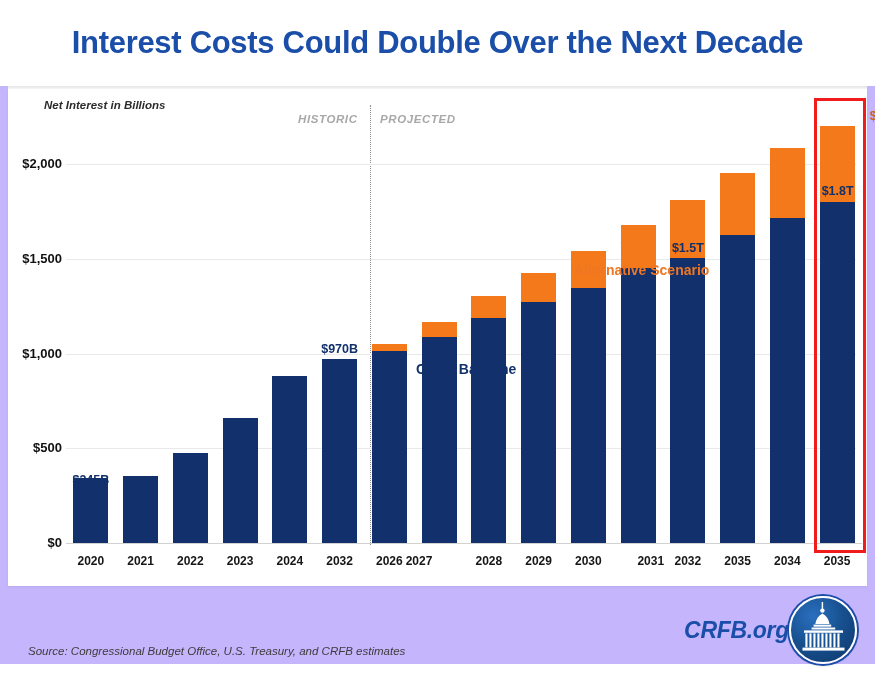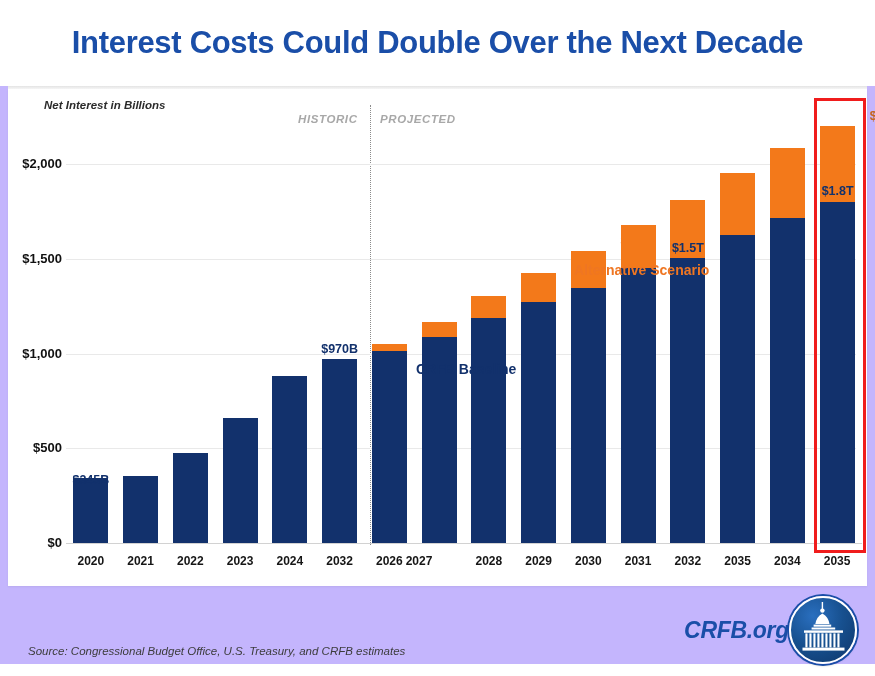--- a/index.html
+++ b/index.html
@@ -331,21 +331,21 @@
         <div class="bar-group" style="left: 504.875px; width: 35px; height: 639px;">
           <div class="seg-alt" style="bottom: 255.446px; height: 36.384px; background: rgb(243, 121, 26);"></div>
           <div class="seg-base" style="height: 255.446px; background: rgb(18, 49, 108);"></div>
           <div class="bar-label lbl-orange" style="color: rgb(200, 100, 26); bottom: 295.83px; left: 50%; transform: translateX(-50%);">$1.5T</div>
         </div>
         <div class="xtick" style="left: 496.375px; width: 52px;">2030</div>
         <div class="bar-group" style="left: 554.625px; width: 35px; height: 639px;">
           <div class="seg-alt" style="bottom: 274.586px; height: 43.7745px; background: rgb(243, 121, 26);"></div>
           <div class="seg-base" style="height: 274.586px; background: rgb(18, 49, 108);"></div>
         </div>
-        <div class="xtick" style="left: 546.125px; width: 52px;">2031</div>
+        <div class="xtick" style="left: 546.125px; width: 52px; text-align: right;">2031</div>
         <div class="bar-group" style="left: 604.375px; width: 35px; height: 639px;">
           <div class="seg-alt" style="bottom: 285.008px; height: 58.366px; background: rgb(243, 121, 26);"></div>
           <div class="seg-base" style="height: 285.008px; background: rgb(18, 49, 108);"></div>
           <div class="bar-label lbl-navy" style="color: rgb(18, 49, 108); bottom: 289.008px; left: 50%; transform: translateX(-50%);">$1.5T</div>
         </div>
         <div class="xtick" style="left: 595.875px; width: 52px;">2032</div>
         <div class="bar-group" style="left: 654.125px; width: 35px; height: 639px;">
           <div class="seg-alt" style="bottom: 308.317px; height: 61.2085px; background: rgb(243, 121, 26);"></div>
           <div class="seg-base" style="height: 308.317px; background: rgb(18, 49, 108);"></div>
         </div>

